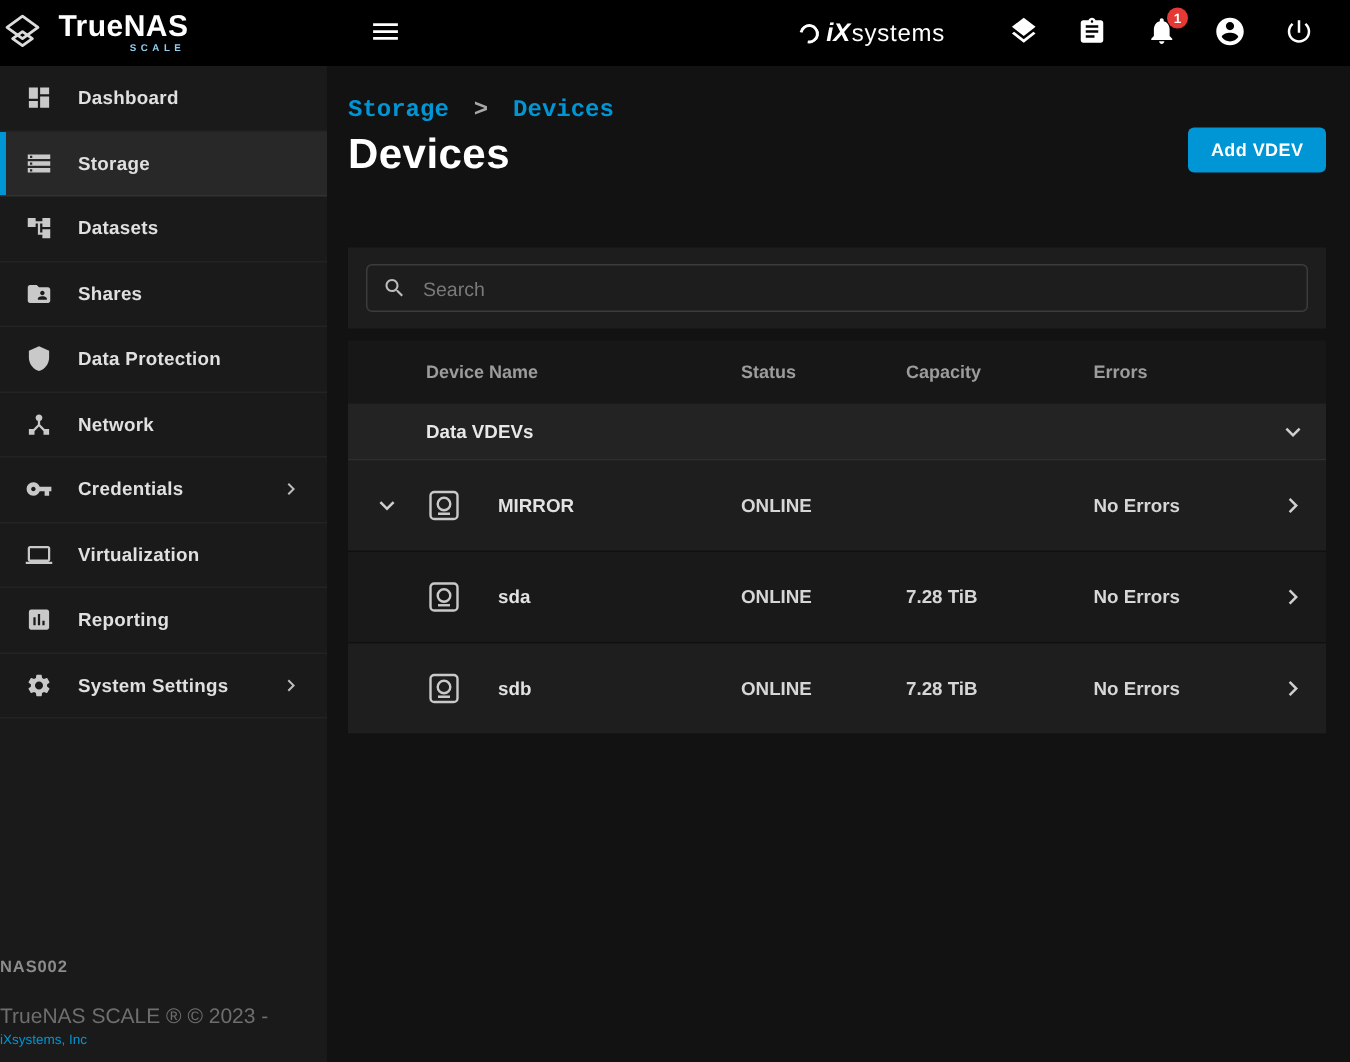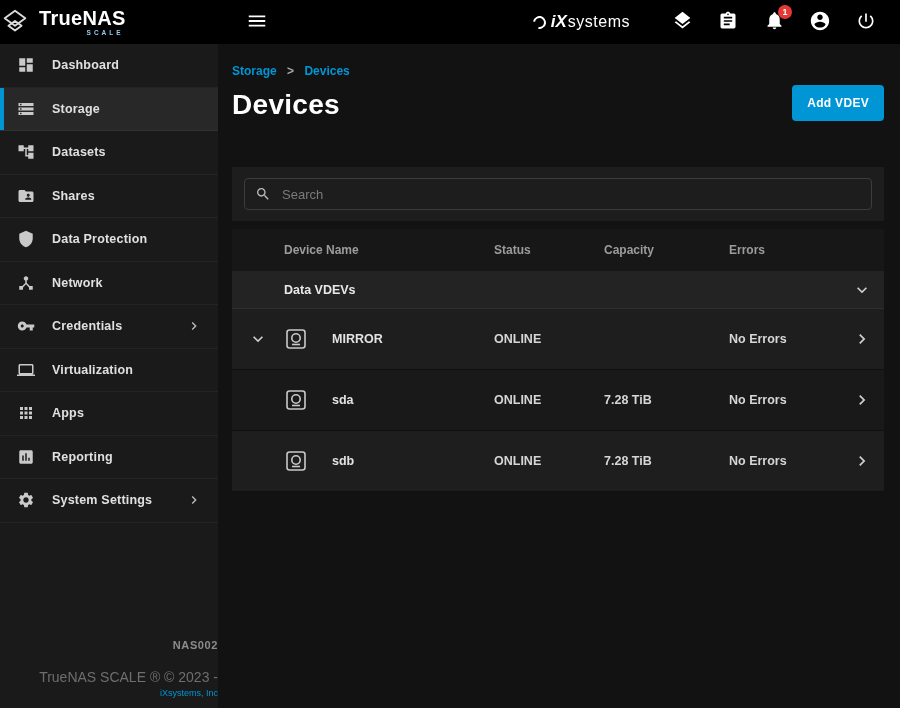--- a/index.html
+++ b/index.html
@@ -33,32 +33,32 @@
 
   
   .sidebar{background:var(--bg-sidebar);position:relative;overflow:hidden;}
   .nav-item{height:43.5px;display:flex;align-items:center;padding-right:16px;cursor:pointer;position:relative;
     border-bottom:1px solid rgba(255,255,255,0.045);}
   .nav-icon{width:52px;display:flex;justify-content:center;color:#c9c9c9;}
   .nav-label{font-size:12.5px;font-weight:600;color:#e0e0e0;letter-spacing:0.2px;}
   .nav-item.active{background:#282828;}
   .nav-item.active::before{content:"";position:absolute;left:0;top:0;bottom:0;width:4px;background:var(--accent);}
   .nav-expand{margin-left:auto;color:#bdbdbd;display:flex;}
-  .sidebar-footer{position:absolute;left:0;right:0;bottom:10px;text-align:right;}
+  .sidebar-footer{position:absolute;left:0;right:0;bottom:10px;text-align:left;}
   .host{color:#8c8c8c;font-size:11px;font-weight:700;letter-spacing:0.6px;margin-bottom:18px;}
   .copy{color:#6e6e6e;font-size:14px;margin-bottom:3px;}
   .company{color:var(--accent);font-size:9px;cursor:pointer;}
 
   
   .content{background:var(--bg-content);padding:20px 16px 0 14px;position:relative;overflow:hidden;}
-  .breadcrumb{font-size:12px;margin-bottom:11px;}
+  .breadcrumb{font-size:16px;margin-bottom:5px;font-family:Liberation Mono, monospace;}
   .crumb-link{color:var(--accent);cursor:pointer;font-weight:600;}
   .crumb-sep{color:#a8a8a8;margin:0 7px;font-weight:700;}
   .page-title{font-size:28px;font-weight:700;color:#fff;margin:0;letter-spacing:0.3px;}
-  .add-btn{position:absolute;top:41px;right:16px;height:36px;padding:0 15px;background:var(--accent);color:#fff;
+  .add-btn{position:absolute;top:41px;right:16px;height:30px;padding:0 15px;background:var(--accent);color:#fff;
     border:none;border-radius:4px;font-size:12px;font-weight:700;letter-spacing:0.3px;cursor:pointer;
     font-family:"Liberation Sans","DejaVu Sans",sans-serif;}
 
   .search-card{margin-top:46px;background:#1d1d1d;padding:11px 12px;}
   .search-box{display:flex;align-items:center;height:32px;border:1px solid #3c3c3c;border-radius:4px;padding:0 10px;gap:9px;background:#1d1d1d;}
   .search-box .s-icon{color:#bdbdbd;display:flex;}
   .search-input{flex:1;background:transparent;border:none;outline:none;color:#f0abfc;font-size:13px;
     font-family:"Liberation Sans","DejaVu Sans",sans-serif;}
   .search-input::placeholder{color:#7a7a7a;}
 
@@ -225,28 +225,20 @@
 
     <div class="nav-item">
       <span class="nav-icon">
         <svg width="18" height="18" viewBox="0 0 24 24" fill="currentColor">
             <path d="M20 18c1.1 0 1.99-.9 1.99-2L22 6c0-1.1-.9-2-2-2H4c-1.1 0-2 .9-2 2v10c0 1.1.9 2 2 2H0v2h24v-2h-4zM4 6h16v10H4V6z"></path>
           </svg>
       </span>
       <span class="nav-label">Virtualization</span>
     </div>
 
-    <div class="nav-item">
-      <span class="nav-icon">
-        <svg width="18" height="18" viewBox="0 0 24 24" fill="currentColor">
-            <path d="M4 8h4V4H4v4zm6 12h4v-4h-4v4zm-6 0h4v-4H4v4zm0-6h4v-4H4v4zm6 0h4v-4h-4v4zm6-10v4h4V4h-4zm-6 4h4V4h-4v4zm6 6h4v-4h-4v4zm0 6h4v-4h-4v4z"></path>
-          </svg>
-      </span>
-      <span class="nav-label">Apps</span>
-    </div>
 
     <div class="nav-item">
       <span class="nav-icon">
         <svg width="18" height="18" viewBox="0 0 24 24" fill="currentColor">
             <path d="M19 3H5c-1.1 0-2 .9-2 2v14c0 1.1.9 2 2 2h14c1.1 0 2-.9 2-2V5c0-1.1-.9-2-2-2zM9 17H7v-7h2v7zm4 0h-2V7h2v10zm4 0h-2v-4h2v4z"></path>
           </svg>
       </span>
       <span class="nav-label">Reporting</span>
     </div>
 

